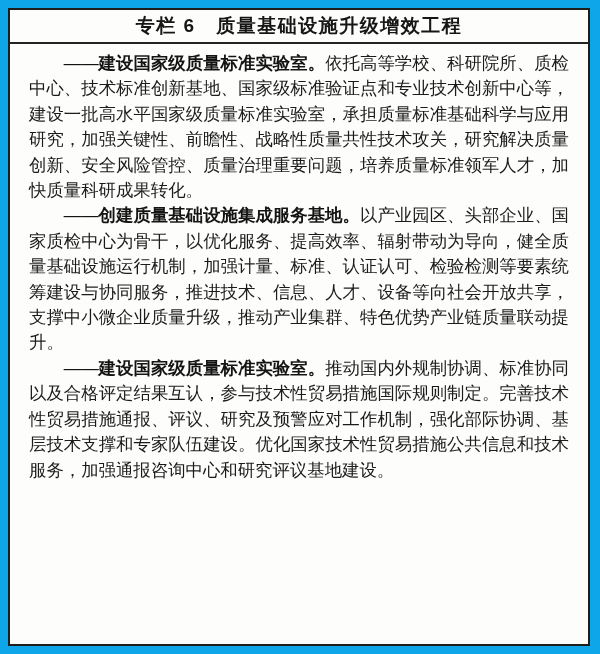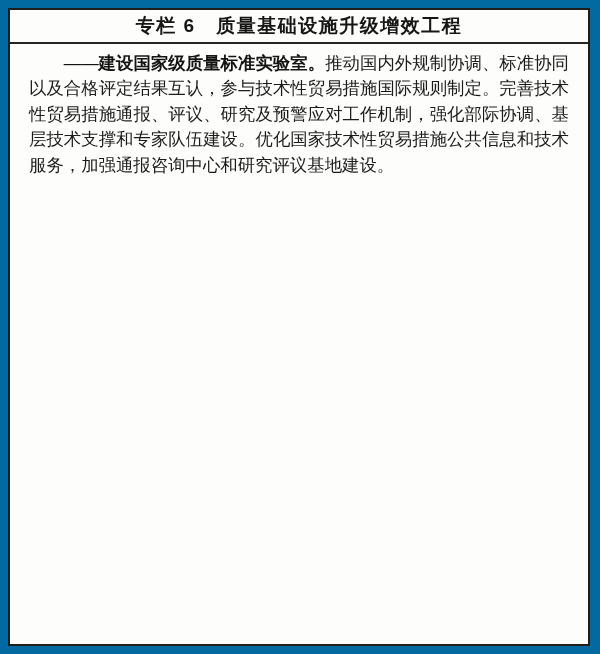--- a/index.html
+++ b/index.html
@@ -9,21 +9,21 @@
   body {
     width: 600px;
     height: 654px;
     background: #fdfdfb;
     overflow: hidden;
   }
   .page {
     position: relative;
     width: 600px;
     height: 654px;
-    background: #0369a1;
+    background: #0ea5e9;
     color: #1c1c1c;
     font-family: "Liberation Serif", "DejaVu Serif", serif;
   }
   .callout-box {
     position: absolute;
     left: 8px;
     top: 8px;
     width: 582px;
     height: 638px;
     box-sizing: border-box;
@@ -62,16 +62,18 @@
     color: #141412;
   }
 </style>
 </head>
 <body>
 
 <div class="page">
   <div class="callout-box">
     <div class="box-title">专栏 6　质量基础设施升级增效工程</div>
     <div class="box-body">
+      <p><span class="para-lead">——建设国家级质量标准实验室。</span><span>依托高等学校、科研院所、质检中心、技术标准创新基地、国家级标准验证点和专业技术创新中心等，建设一批高水平国家级质量标准实验室，承担质量标准基础科学与应用研究，加强关键性、前瞻性、战略性质量共性技术攻关，研究解决质量创新、安全风险管控、质量治理重要问题，培养质量标准领军人才，加快质量科研成果转化。</span></p>
+      <p><span class="para-lead">——创建质量基础设施集成服务基地。</span><span>以产业园区、头部企业、国家质检中心为骨干，以优化服务、提高效率、辐射带动为导向，健全质量基础设施运行机制，加强计量、标准、认证认可、检验检测等要素统筹建设与协同服务，推进技术、信息、人才、设备等向社会开放共享，支撑中小微企业质量升级，推动产业集群、特色优势产业链质量联动提升。</span></p>
       <p><span class="para-lead">——建设国家级质量标准实验室。</span><span>推动国内外规制协调、标准协同以及合格评定结果互认，参与技术性贸易措施国际规则制定。完善技术性贸易措施通报、评议、研究及预警应对工作机制，强化部际协调、基层技术支撑和专家队伍建设。优化国家技术性贸易措施公共信息和技术服务，加强通报咨询中心和研究评议基地建设。</span></p>
     </div>
   </div>
 </div>
 
 </body></html>

